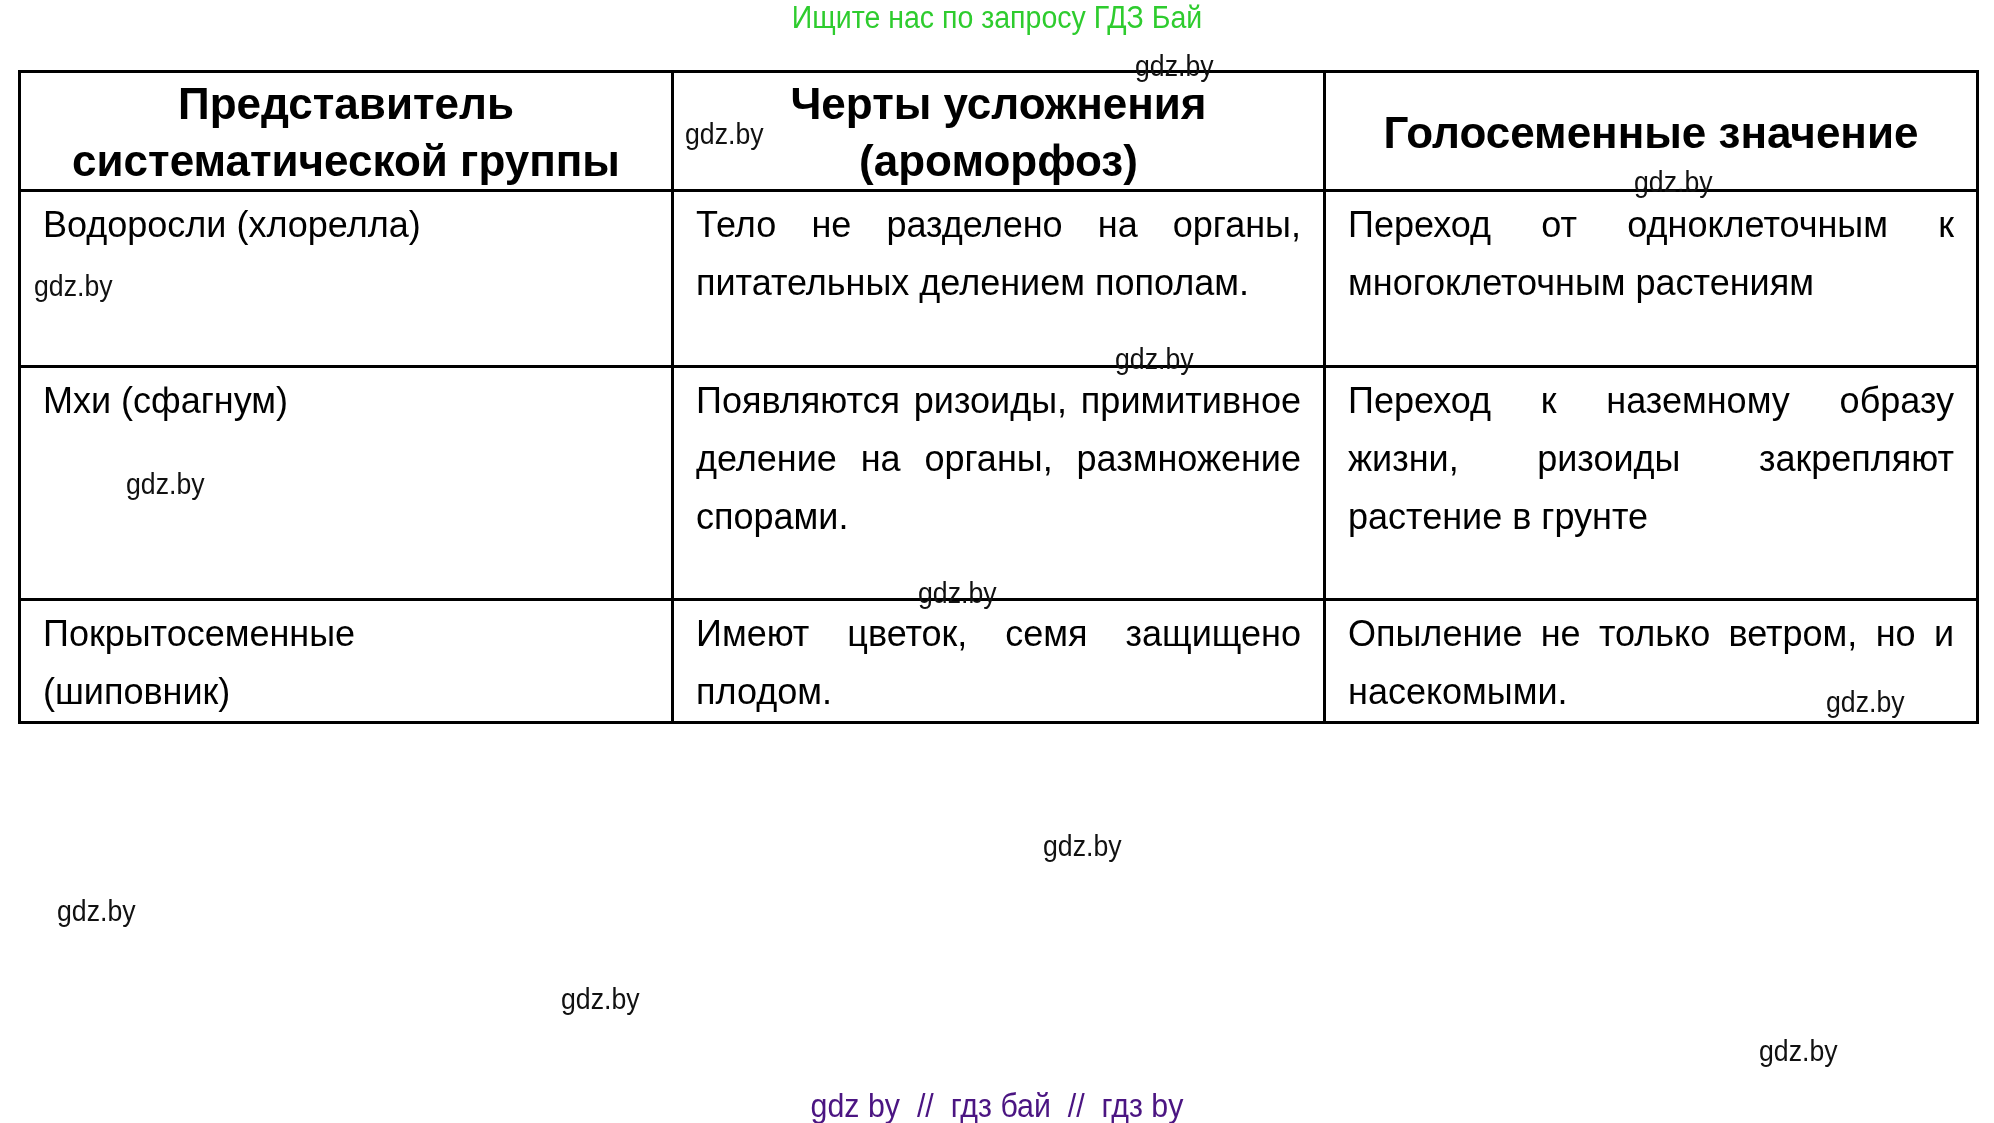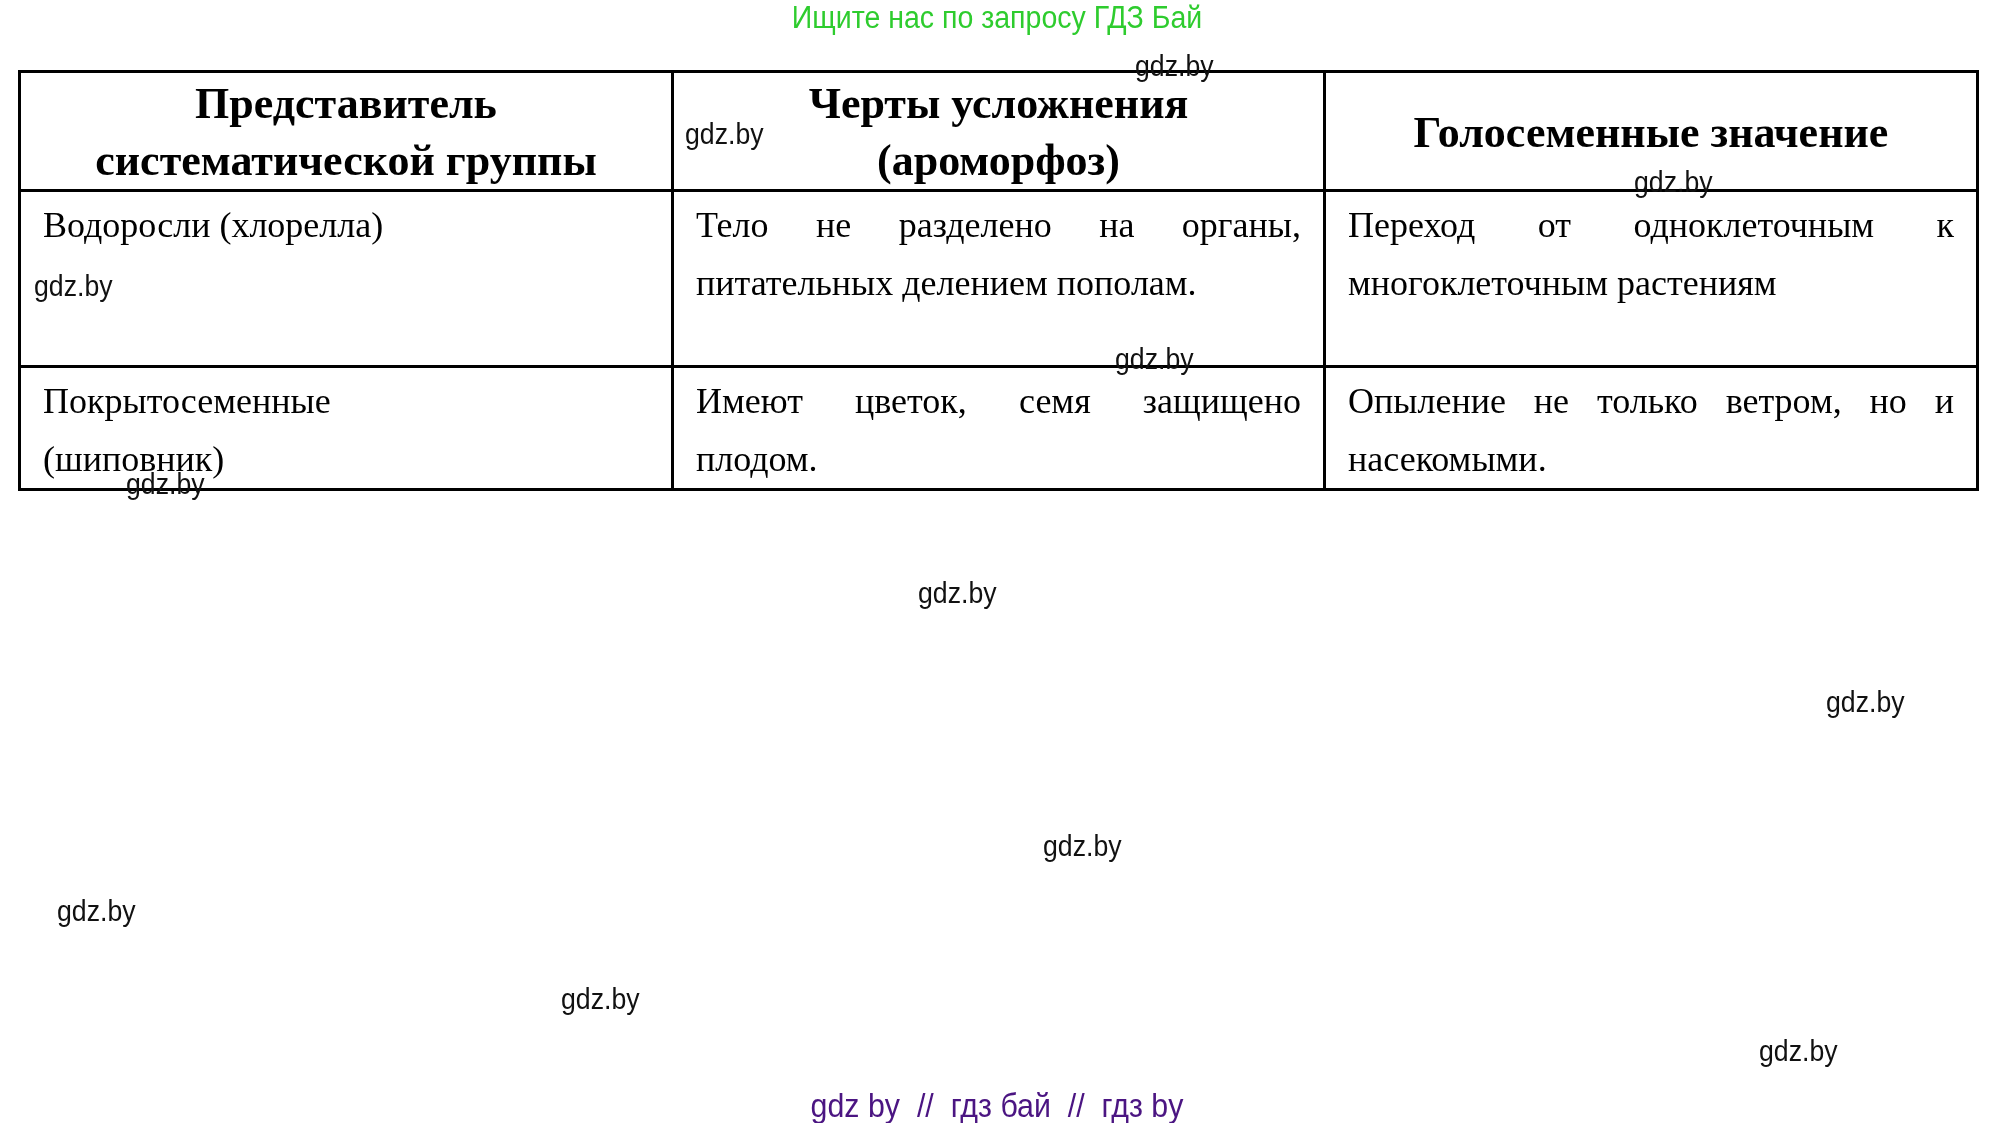--- a/index.html
+++ b/index.html
@@ -6,21 +6,21 @@
   body { width:1994px; height:1123px; position:relative; overflow:hidden; }
   .top-banner {
     position:absolute; left:0; right:0; top:0; height:36px;
     text-align:center; font-family:"Liberation Sans", sans-serif;
     font-size:31px; line-height:36px; color:#2ecc2e;
     transform:scaleX(0.92);
   }
   table.main {
     position:absolute; left:18px; top:70px; width:1958px;
     border-collapse:collapse; table-layout:fixed;
-    font-family:Liberation Serif, serif; color:#000;
+    font-family:Liberation Sans, sans-serif; color:#000;
   }
   table.main td, table.main th {
     border:3px solid #000; vertical-align:top; padding:4px 22px 0 22px;
     box-sizing:border-box; overflow:hidden;
   }
   table.main th {
     font-weight:bold; font-size:44px; line-height:57px; text-align:center;
     vertical-align:middle; padding:2px 10px 0 10px;
   }
   table.main td {
@@ -55,20 +55,25 @@
       <tr style="height:118px">
     <th>Представитель систематической группы</th>
     <th>Черты усложнения (ароморфоз)</th>
     <th>Голосеменные значение</th>
   </tr>
   <tr style="height:176px">
     <td class="col1">Водоросли (хлорелла)</td>
     <td>Тело не разделено на органы, питательных делением пополам.</td>
     <td>Переход от одноклеточным к многоклеточным растениям</td>
   </tr>
+  <tr style="height:233px">
+    <td class="col1">Мхи (сфагнум)</td>
+    <td>Появляются ризоиды, примитивное деление на органы, размножение спорами.</td>
+    <td>Переход к наземному образу жизни, ризоиды закрепляют растение в грунте</td>
+  </tr>
   <tr style="height:116px">
     <td class="col1" style="padding-right:200px">Покрытосеменные (шиповник)</td>
     <td>Имеют цветок, семя защищено плодом.</td>
     <td>Опыление не только ветром, но и насекомыми.</td>
   </tr>
 </tbody>
   </table>
 
 <div class="wm" style="left:1135px; top:50px;">gdz.by</div>
 <div class="wm" style="left:685px; top:118px;">gdz.by</div>

